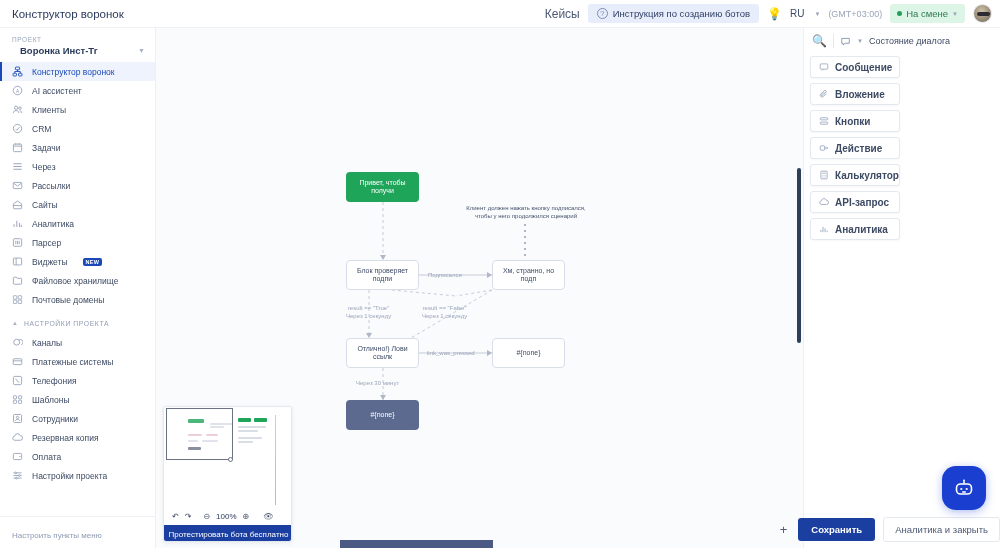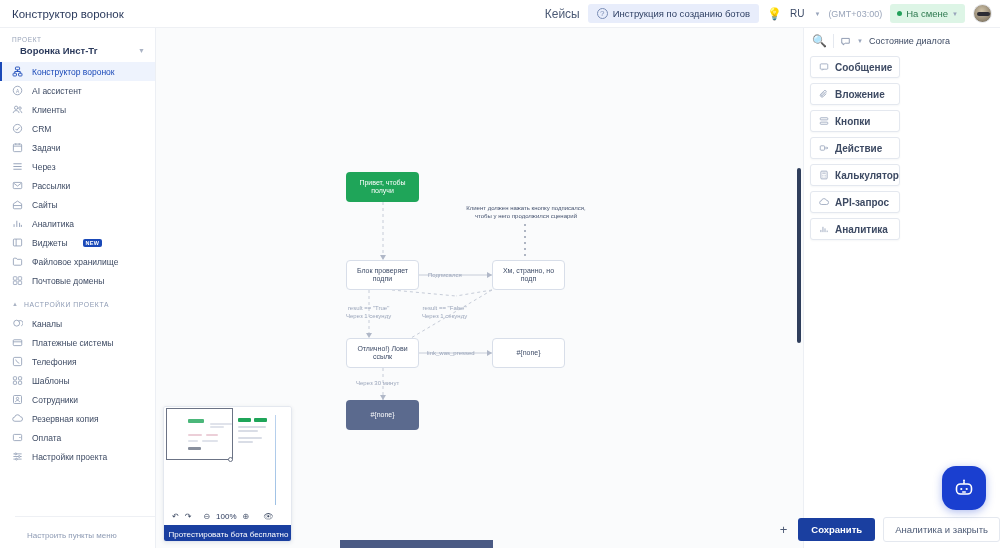--- a/index.html
+++ b/index.html
@@ -103,21 +103,21 @@
   }
   .section-head {
     display: flex; align-items: center; gap: 6px; height: 20px;
     padding-left: 12px; margin-top: 4px;
   }
   .section-head .chev { font-size: 6px; color: #aab3c4; }
   .section-title {
     font-size: 6.8px; color: #8e9bb4; letter-spacing: 0.6px; text-transform: uppercase;
   }
   .sidebar-foot {
-    position: absolute; bottom: 6px; left: 15px; width: 156px;
+    position: absolute; bottom: 6px; left: 0; width: 156px;
     border-top: 1px solid #eef0f4; padding: 7px 0 0 12px;
   }
   .sidebar-foot span { font-size: 8px; color: #8e9bb4; cursor: pointer; }
 
   
   .canvas {
     position: absolute; top: 28px; left: 156px; width: 647px; height: 520px;
     background-color: #fafbfc;
     background-image:
       radial-gradient(#e3e7ee 0.6px, transparent 0.6px),
@@ -357,20 +357,29 @@
         </span>
       <span class="nav-label">Сайты</span>
     </div>
     <div class="nav-item">
       <span class="nav-ico">
           <svg viewBox="0 0 16 16" fill="none" stroke="currentColor" stroke-width="1.3">
             <path d="M3 13V9M7 13V4M11 13V7M13.6 13V10"></path>
           </svg>
         </span>
       <span class="nav-label">Аналитика</span>
+    </div>
+    <div class="nav-item">
+      <span class="nav-ico">
+          <svg viewBox="0 0 16 16" fill="none" stroke="currentColor" stroke-width="1.2">
+            <rect x="2" y="2.5" width="12" height="11" rx="1.4"></rect>
+            <path d="M5.5 5.5v5M8 5.5v5M10.5 5.5v5"></path>
+          </svg>
+        </span>
+      <span class="nav-label">Парсер</span>
     </div>
     <div class="nav-item">
       <span class="nav-ico">
           <svg viewBox="0 0 16 16" fill="none" stroke="currentColor" stroke-width="1.2">
             <rect x="2" y="3" width="12" height="10" rx="1.3"></rect>
             <path d="M6 3v10"></path>
           </svg>
         </span>
       <span class="nav-label">Виджеты</span>
       <span class="badge-new" style="margin-left:6px">NEW</span>

